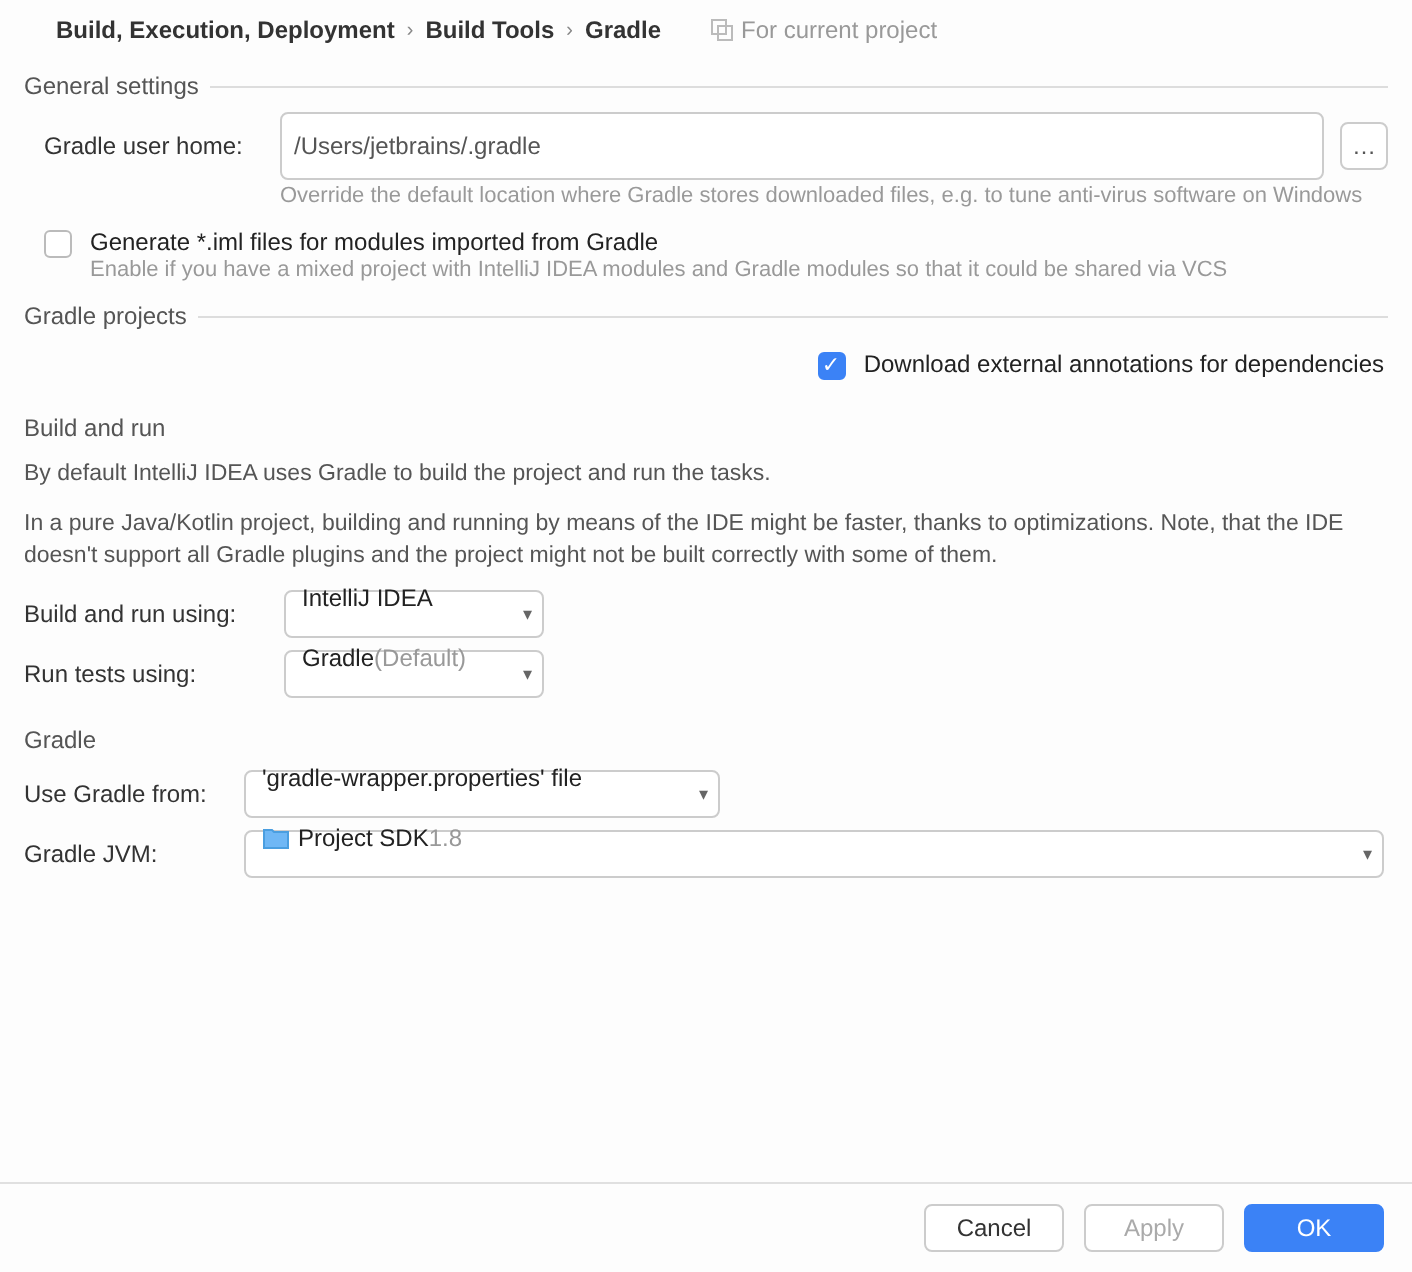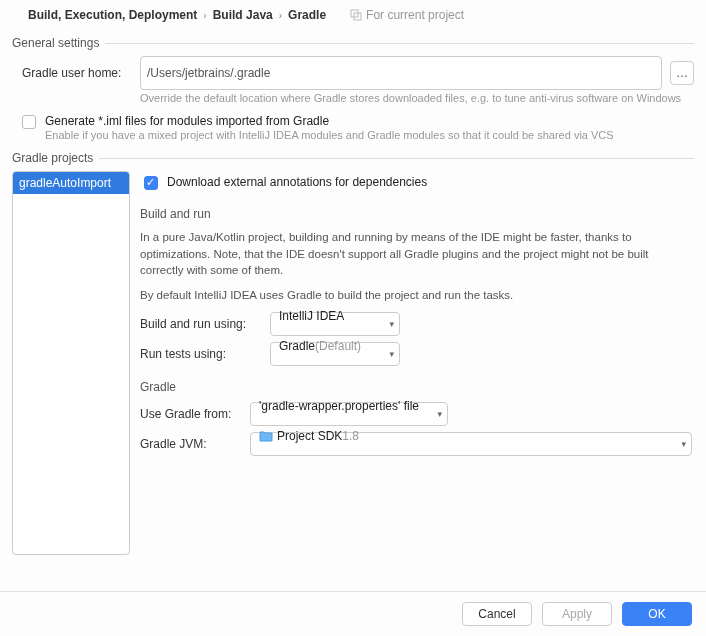--- a/index.html
+++ b/index.html
@@ -105,21 +105,21 @@
     overflow: hidden;
     background: #fff;
   }
   .project-item {
     background: #2f7be0;
     color: #fff;
     padding: 4px 6px;
     font-size: 12px;
   }
   .details { flex: 1; padding-right: 2px; }
-  .details .checkbox-row { margin: 4px 0 8px 0; }
+  .details .checkbox-row { margin: 4px 0 8px 0; justify-content: flex-end; }
   .sub-section-title {
     color: #555;
     display:flex; align-items:center; gap:6px;
     margin: 14px 0 8px 0;
     font-size:12px;
   }
   .desc { color: #555; font-size: 11.5px; line-height: 1.45; margin: 2px 0 8px 0; }
   .combo {
     border: 1px solid #ccc;
     border-radius: 4px;
@@ -163,21 +163,21 @@
     color: #fff;
   }
   .btn.disabled { color:#aaa; cursor:default; }
 </style>
 </head>
 <body>
 
 <div class="header">
   <span class="crumb">Build, Execution, Deployment</span>
   <span class="chev">›</span>
-  <span class="crumb">Build Java</span>
+  <span class="crumb">Build Tools</span>
   <span class="chev">›</span>
   <span class="crumb">Gradle</span>
   <span class="proj-hint">
     <svg viewBox="0 0 12 12">
         <rect x="1" y="1" width="7" height="7" fill="none" stroke="#bbb"></rect>
         <rect x="4" y="4" width="7" height="7" fill="none" stroke="#bbb"></rect>
       </svg>
     <span>For current project</span>
   </span>
 </div>
@@ -203,35 +203,32 @@
 </div>
 
 <div class="section" style="margin-top:10px;">
   <div class="section-title">
     <span>Gradle projects</span>
       <span class="line"></span>
   </div>
 </div>
 
 <div class="projects-row">
-  <div class="project-list">
-    <div class="project-item">gradleAutoImport</div>
-  </div>
   <div class="details">
     <div class="checkbox-row">
       <input type="checkbox" checked="" style="">
       <span>Download external annotations for dependencies</span>
     </div>
 
     <div class="sub-section-title">
       <span>Build and run</span>
         <span class="line"></span>
     </div>
+    <div class="desc">By default IntelliJ IDEA uses Gradle to build the project and run the tasks.</div>
     <div class="desc">In a pure Java/Kotlin project, building and running by means of the IDE might be faster, thanks to optimizations. Note, that the IDE doesn't support all Gradle plugins and the project might not be built correctly with some of them.</div>
-    <div class="desc">By default IntelliJ IDEA uses Gradle to build the project and run the tasks.</div>
 
     <div class="combo-row">
       <span class="label">Build and run using:</span>
       <div class="combo" style="width:130px">
         <span>IntelliJ IDEA</span>
         <span class="arrow">▾</span>
       </div>
     </div>
     <div class="combo-row">
       <span class="label">Run tests using:</span>
@@ -241,21 +238,21 @@
         <span class="arrow">▾</span>
       </div>
     </div>
 
     <div class="sub-section-title">
       <span>Gradle</span>
         <span class="line"></span>
     </div>
     <div class="combo-row">
       <span class="label" style="min-width:100px">Use Gradle from:</span>
-      <div class="combo" style="width:198px">
+      <div class="combo" style="width:238px">
         <span>'gradle-wrapper.properties' file</span>
         <span class="arrow">▾</span>
       </div>
     </div>
     <div class="combo-row">
       <span class="label" style="min-width:100px">Gradle JVM:</span>
       <div class="combo" style="flex:1">
         <span class="folder-icon"><svg viewBox="0 0 14 12">
               <path d="M1 2h4l1 1h7v8H1z" fill="#6fb7f5" stroke="#4a9ee0"></path>
             </svg></span>

